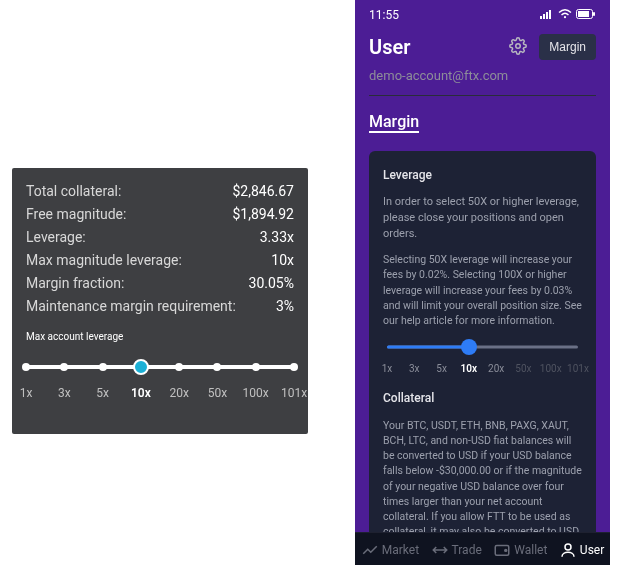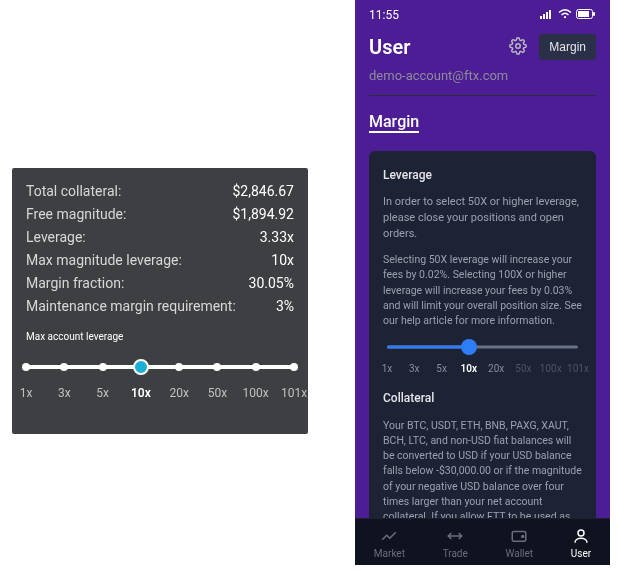--- a/index.html
+++ b/index.html
@@ -229,25 +229,25 @@
     left: 0;
     right: 0;
     background: #0f1320;
     border-top: 1px solid #1e2130;
     display: flex;
     justify-content: space-around;
     padding: 8px 0 6px 0;
   }
   .nav-item {
     display: flex;
-    flex-direction: column;
+    flex-direction: row;
     align-items: center;
     gap: 3px;
     color: #6a6d7a;
-    font-size: 10px;
+    font-size: 12px;
   }
   .nav-item.active { color: #ffffff; }
   .nav-icon {
     width: 18px;
     height: 18px;
     display: flex;
     align-items: center;
     justify-content: center;
   }
 </style>

